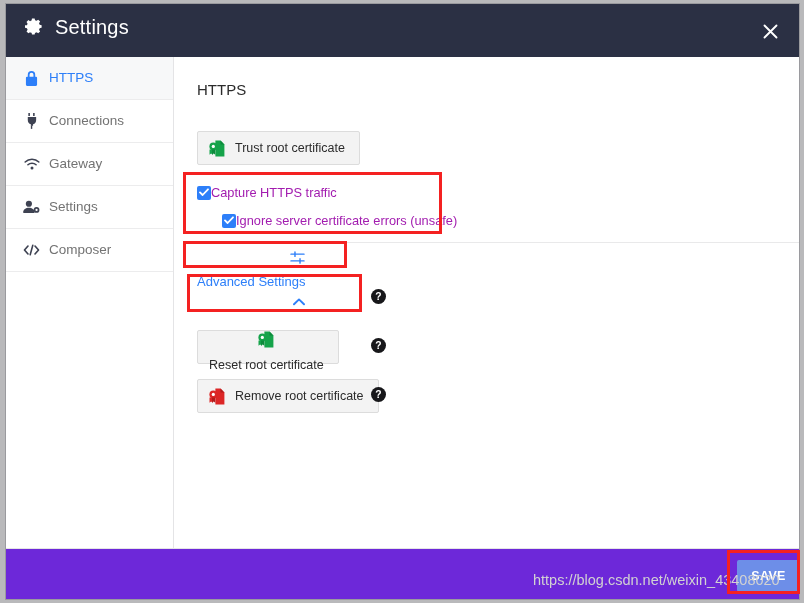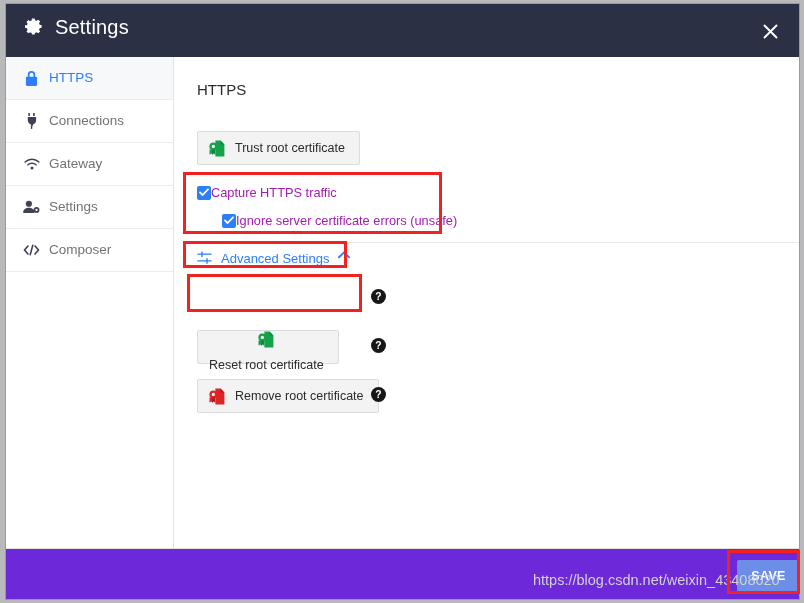--- a/index.html
+++ b/index.html
@@ -163,26 +163,27 @@
     top: 185px;
     width: 612px;
     height: 1px;
     background: #e9e9ea;
   }
   #adv-link {
     position: absolute;
     left: 22px;
     top: 194px;
     display: flex;
-    align-items: flex-start;
+    align-items: flex-end;
     gap: 9px;
     color: #2d7ff9;
     font-size: 13px;
     cursor: pointer;
     white-space: nowrap;
+    flex-direction: column;
   }
   
   #footer {
     position: absolute;
     left: 0;
     top: 544px;
     width: 100%;
     bottom: 0;
     background: #6d28d9;
     border-top: 1px solid #e4e4e6;

